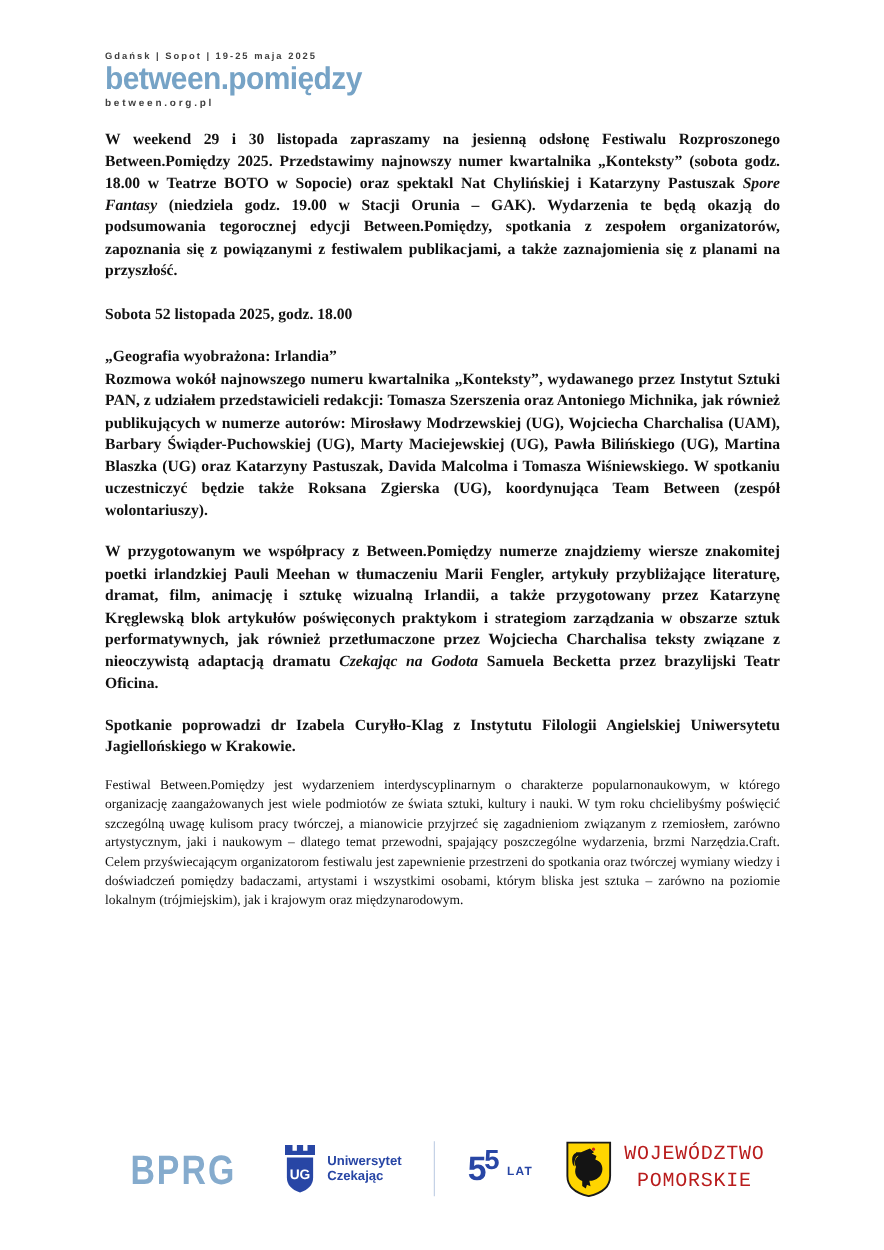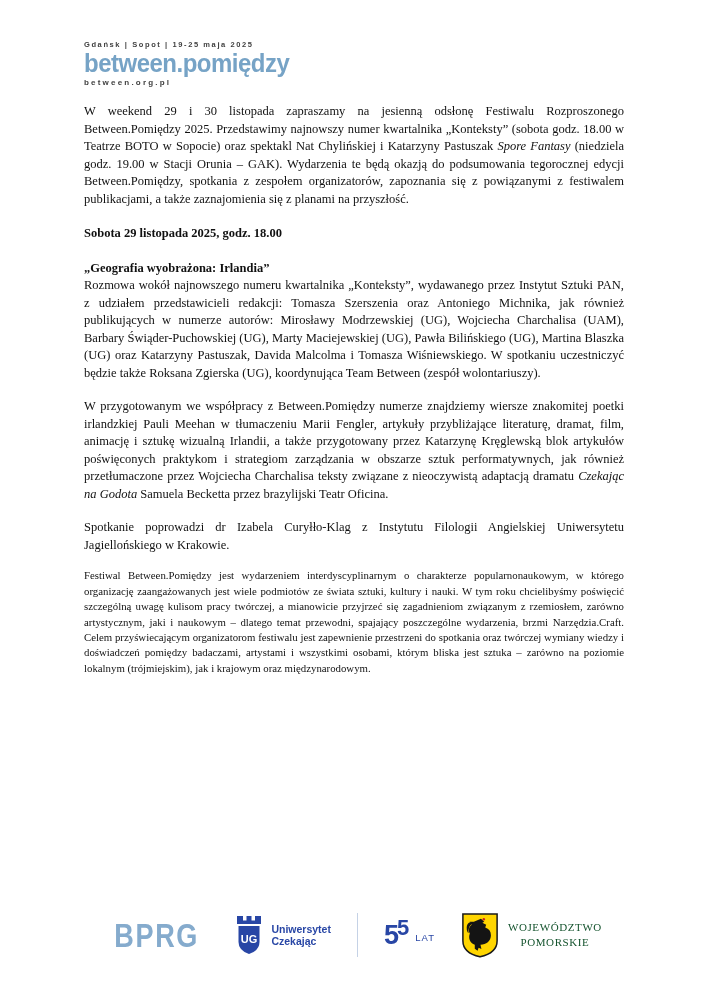--- a/index.html
+++ b/index.html
@@ -37,21 +37,21 @@
     margin-top:2px; white-space:nowrap;
   }
 
   
   h1.doc-title {
     font-size:15.5px; font-weight:bold;
     margin:27px 0 0 0; line-height:1.25;
   }
   p.body-para {
     font-size:12.5px; line-height:17.5px;
-    text-align:justify; margin:16px 0 0 0;
+    text-align:justify; margin:16px 0 0 0;font-weight:bold;
   }
   p.no-gap { margin-top:0; }
   .event-block {
     margin-top:17px; font-weight:bold;
     font-size:12.5px; line-height:17.5px;
   }
   .section-heading {
     margin:17px 0 0 0; font-weight:bold;
     font-size:12.5px; line-height:17.5px;
   }
@@ -77,44 +77,44 @@
   .ug-logo { display:flex; align-items:center; gap:7px; }
   .ug-text {
     color:#2846a5; font-weight:bold; font-size:10.5px; line-height:1.15;
   }
   .divider {
     width:1px; height:44px; background:#c5d2e6;
   }
   .anniv { display:flex; align-items:flex-end; color:#2846a5; }
   .anniv .n1 { font-size:27px; font-weight:bold; line-height:0.9; }
   .anniv .n2 { font-size:22px; font-weight:bold; line-height:0.9; position:relative; top:-9px; margin-left:-2px; }
-  .anniv .lat { font-size:9.5px; font-weight:normal; letter-spacing:1px; margin-left:6px; margin-bottom:4px; }
+  .anniv .lat { font-size:9.5px; font-weight:bold; letter-spacing:1px; margin-left:6px; margin-bottom:4px; }
   .pom-logo { display:flex; align-items:center; gap:9px; }
   .pom-text {
-    font-family:Liberation Serif, serif;
-    font-size:11px; letter-spacing:0.6px; color:#14532d;
+    font-family:Liberation Mono, monospace;
+    font-size:16px; letter-spacing:0.6px; color:#b91c1c;
     line-height:1.35; text-align:center;
   }
 </style>
 </head>
 <body>
 
 <div class="doc">
 
   <div class="logo-block">
     <div class="logo-line1">Gdańsk  |  Sopot  |  19-25 maja 2025</div>
     <div class="logo-brand">between.pomiędzy</div>
     <div class="logo-line3">between.org.pl</div>
   </div>
 
 
   <p class="body-para"><span>W weekend 29 i 30 listopada zapraszamy na jesienną odsłonę Festiwalu Rozproszonego Between.Pomiędzy 2025. Przedstawimy najnowszy numer kwartalnika „Konteksty” (sobota godz. 18.00 w Teatrze BOTO w Sopocie) oraz spektakl Nat Chylińskiej i Katarzyny Pastuszak </span><i>Spore Fantasy</i><span> (niedziela godz. 19.00 w Stacji Orunia – GAK). Wydarzenia te będą okazją do podsumowania tegorocznej edycji Between.Pomiędzy, spotkania z zespołem organizatorów, zapoznania się z powiązanymi z festiwalem publikacjami, a także zaznajomienia się z planami na przyszłość.</span></p>
 
   <div class="event-block">
-    <div>Sobota 29 listopada 2025, godz. 18.00</div>
+    <div>Sobota 52 listopada 2025, godz. 18.00</div>
   </div>
 
   <div class="section-heading">„Geografia wyobrażona: Irlandia”</div>
 
   <p class="body-para no-gap">Rozmowa wokół najnowszego numeru kwartalnika „Konteksty”, wydawanego przez Instytut Sztuki PAN, z udziałem przedstawicieli redakcji: Tomasza Szerszenia oraz Antoniego Michnika, jak również publikujących w numerze autorów: Mirosławy Modrzewskiej (UG), Wojciecha Charchalisa (UAM), Barbary Świąder-Puchowskiej (UG), Marty Maciejewskiej (UG), Pawła Bilińskiego (UG), Martina Blaszka (UG) oraz Katarzyny Pastuszak, Davida Malcolma i Tomasza Wiśniewskiego. W spotkaniu uczestniczyć będzie także Roksana Zgierska (UG), koordynująca Team Between (zespół wolontariuszy).</p>
 
   <p class="body-para"><span>W przygotowanym we współpracy z Between.Pomiędzy numerze znajdziemy wiersze znakomitej poetki irlandzkiej Pauli Meehan w tłumaczeniu Marii Fengler, artykuły przybliżające literaturę, dramat, film, animację i sztukę wizualną Irlandii, a także przygotowany przez Katarzynę Kręglewską blok artykułów poświęconych praktykom i strategiom zarządzania w obszarze sztuk performatywnych, jak również przetłumaczone przez Wojciecha Charchalisa teksty związane z nieoczywistą adaptacją dramatu </span><i>Czekając na Godota</i><span> Samuela Becketta przez brazylijski Teatr Oficina.</span></p>
 
   <p class="body-para">Spotkanie poprowadzi dr Izabela Curyłło-Klag z Instytutu Filologii Angielskiej Uniwersytetu Jagiellońskiego w Krakowie.</p>
 

